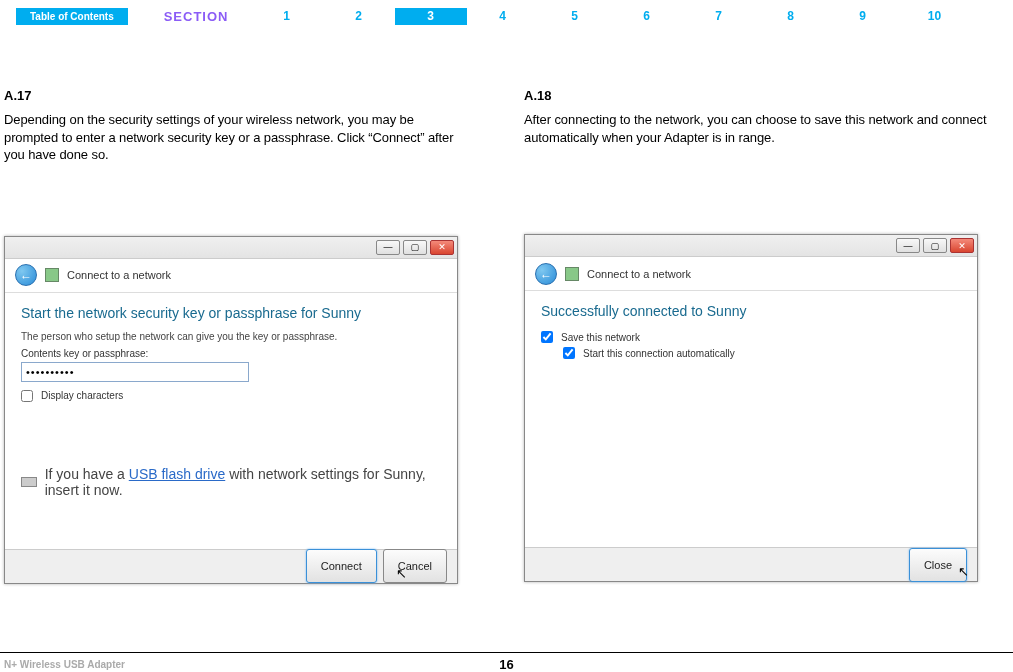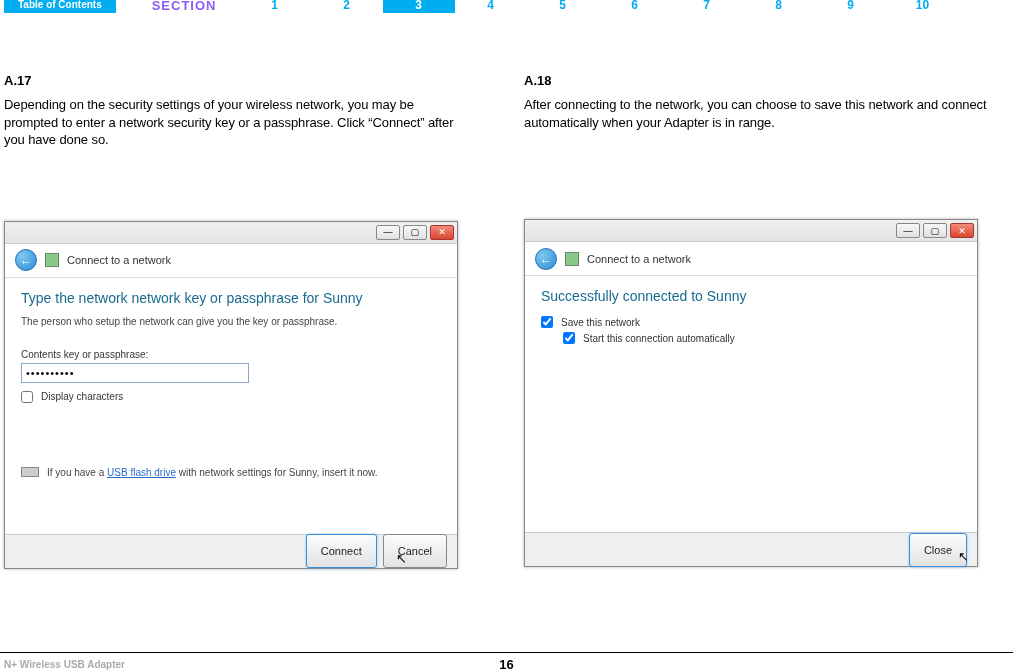--- a/index.html
+++ b/index.html
@@ -6,23 +6,23 @@
     body {
       font-family: Arial, Helvetica, sans-serif;
       width: 1013px;
       height: 672px;
       background: #fff;
       position: relative;
       overflow: hidden;
     }
     .topbar {
       display: flex;
-      align-items: flex-end;
+      align-items: center;
       background: #fff;
-      padding: 4px;
+      padding: 16px;
       height: 17px;
     }
     .toc-cell {
       background: #00adef;
       color: #fff;
       font-size: 10px;
       font-weight: bold;
       padding: 2px 14px;
       height: 17px;
       display: flex;
@@ -146,21 +146,21 @@
       height: 258px;
     }
     .heading {
       color: #196a8f;
       font-size: 14px;
       margin-bottom: 10px;
     }
     .subtext {
       font-size: 10px;
       color: #444;
-      margin-bottom: 22px;
+      margin-bottom: 6px;
     }
     .label {
       font-size: 10px;
       color: #333;
       margin-bottom: 3px;
     }
     .pw-input {
       width: 228px;
       height: 20px;
       border: 1px solid #8aa8cc;
@@ -178,21 +178,21 @@
       margin-top: 8px;
     }
     .cb-row input[type="checkbox"] {
       width: 12px;
       height: 12px;
     }
     .hint-row {
       display: flex;
       align-items: center;
       gap: 8px;
-      font-size: 10px;
+      font-size: 14px;
       color: #444;
       margin-top: 64px;
     }
     .usb-icon {
       width: 18px;
       height: 10px;
       background: #ccc;
       border: 1px solid #888;
     }
     .hint-row a { color: #2a6ac8; text-decoration: underline; }
@@ -291,21 +291,21 @@
         <div class="tbut">—</div>
         <div class="tbut">▢</div>
         <div class="tbut close">✕</div>
       </div>
       <div class="dialog-head">
         <div class="back-arrow">←</div>
         <div class="net-icon"></div>
         <div class="dialog-title">Connect to a network</div>
       </div>
       <div class="dialog-body">
-        <div class="heading">Type the network network key or passphrase for Sunny</div>
+        <div class="heading">Start the network security key or passphrase for Sunny</div>
         <div class="subtext">The person who setup the network can give you the key or passphrase.</div>
         <div class="label">Contents key or passphrase:</div>
         <input class="pw-input" value="••••••••••" style="">
         <div class="cb-row">
           <input type="checkbox" style="">
           <span>Display characters</span>
         </div>
         <div class="hint-row">
           <div class="usb-icon"></div>
           <div>

